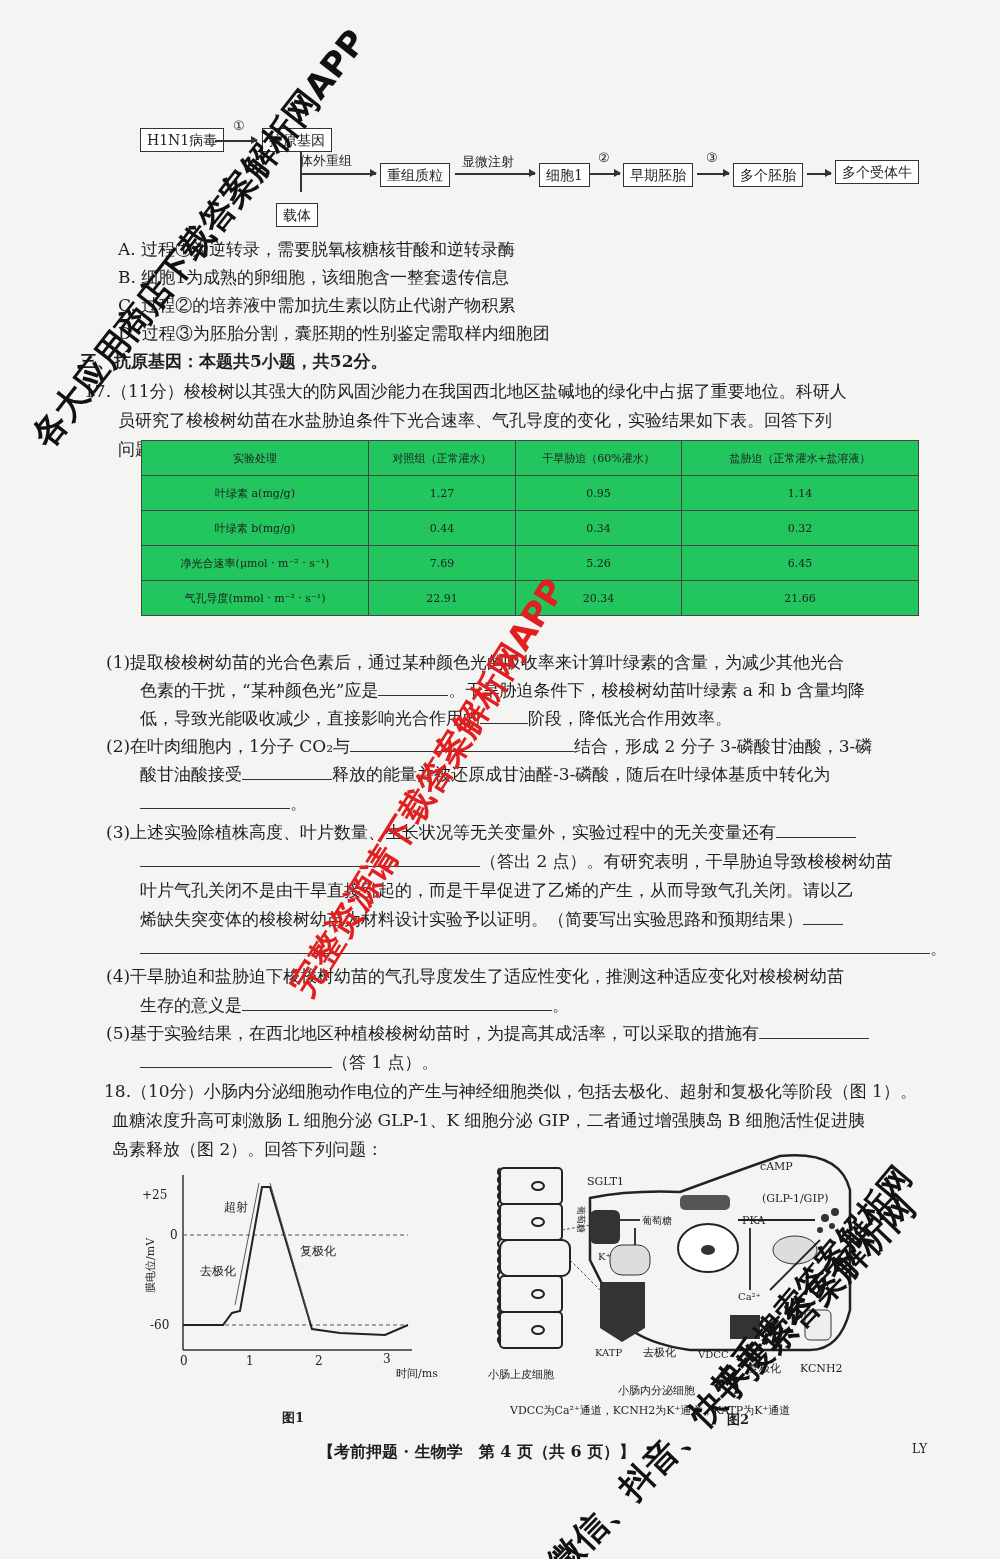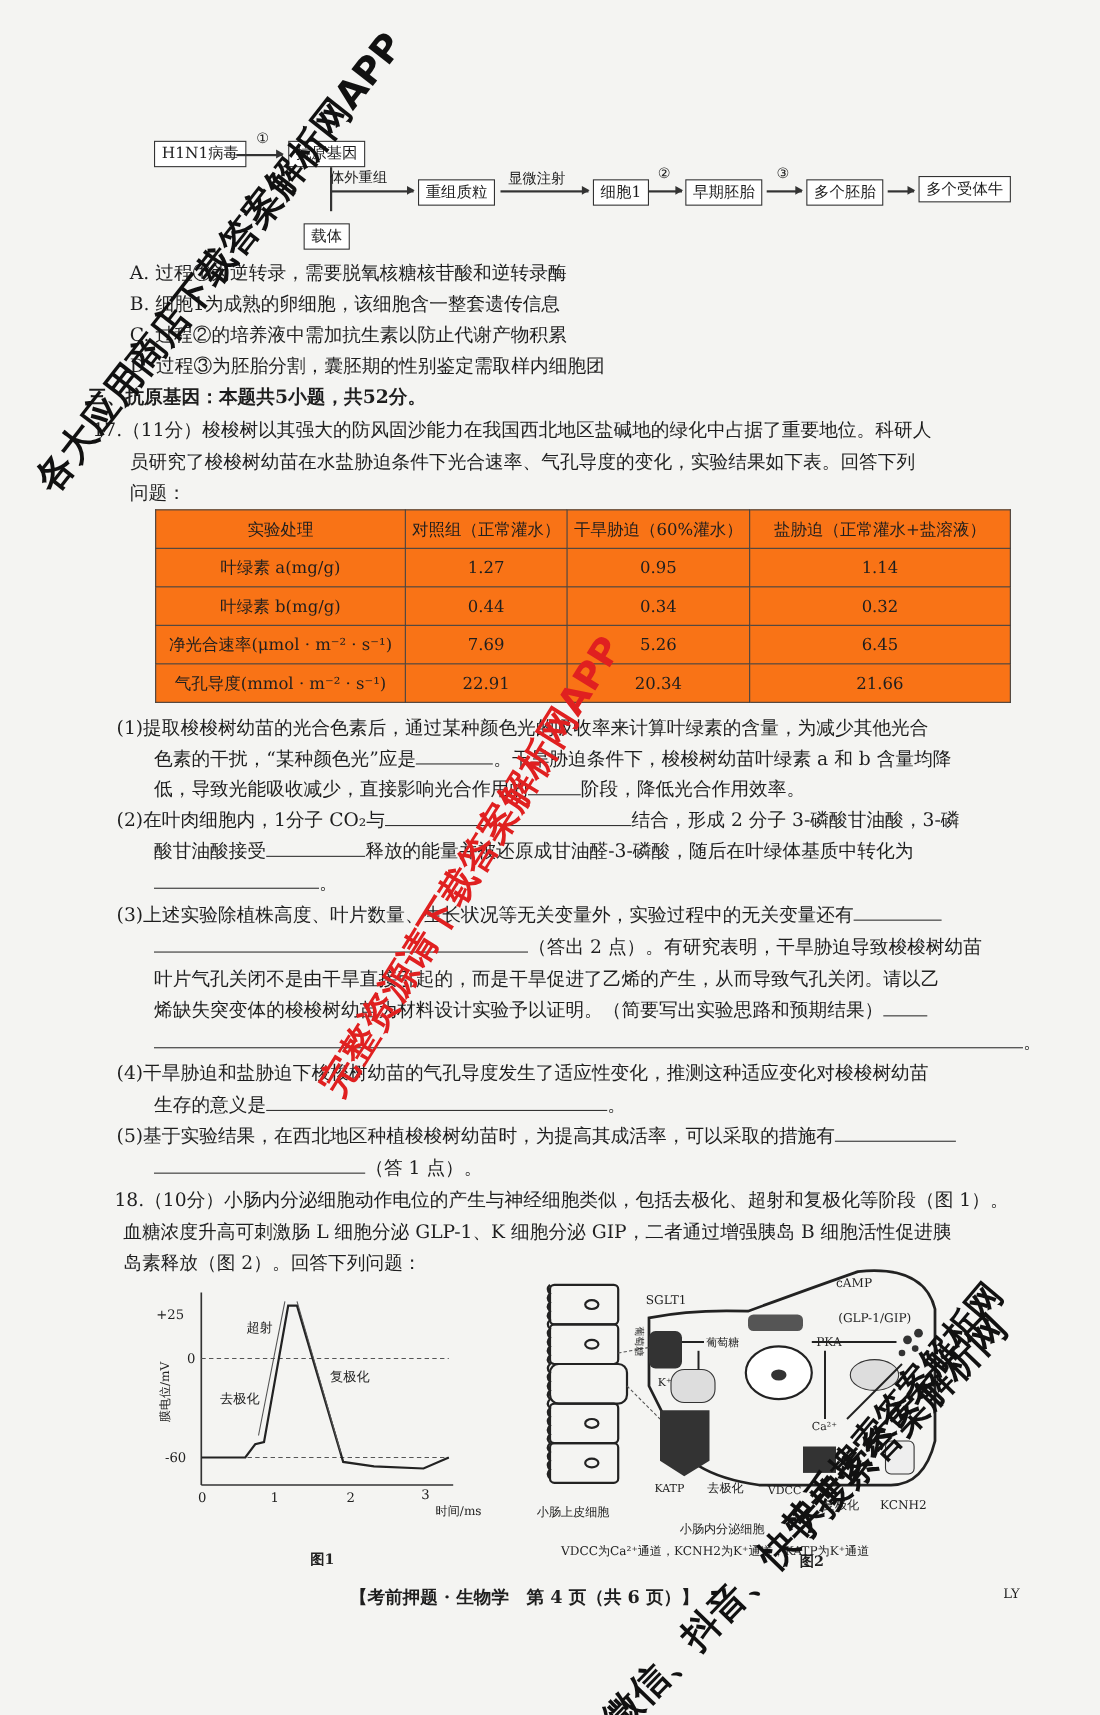--- a/index.html
+++ b/index.html
@@ -14,22 +14,22 @@
     position:absolute; border:1.5px solid #333; background:#fff;
     font-size:14px; padding:1px 6px; line-height:20px; white-space:nowrap;
   }
   .arrow { position:absolute; height:1.5px; background:#333; }
   .arrow::after {
     content:""; position:absolute; right:-1px; top:-4px;
     border-left:7px solid #333; border-top:4.5px solid transparent; border-bottom:4.5px solid transparent;
   }
   .alabel { position:absolute; font-size:13px; white-space:nowrap; }
   table.data {
-    position:absolute; left:141px; top:463px; width:778px;
-    border-collapse:collapse; font-size:15px; background:#f97316;
+    position:absolute; left:141px; top:440px; width:778px;
+    border-collapse:collapse; font-size:11px; background:#22c55e;
   }
   table.data td {
     border:1.5px solid #444; height:34px; text-align:center; padding:0;
   }
   .blank { display:inline-block; border-bottom:1px solid #333; vertical-align:baseline; height:16px; }
   .wm {
     position:absolute; font-family:"DejaVu Sans","Liberation Sans",sans-serif;
     white-space:nowrap; transform-origin:left center; font-weight:bold;
   }
   .bold { font-weight:bold; }

